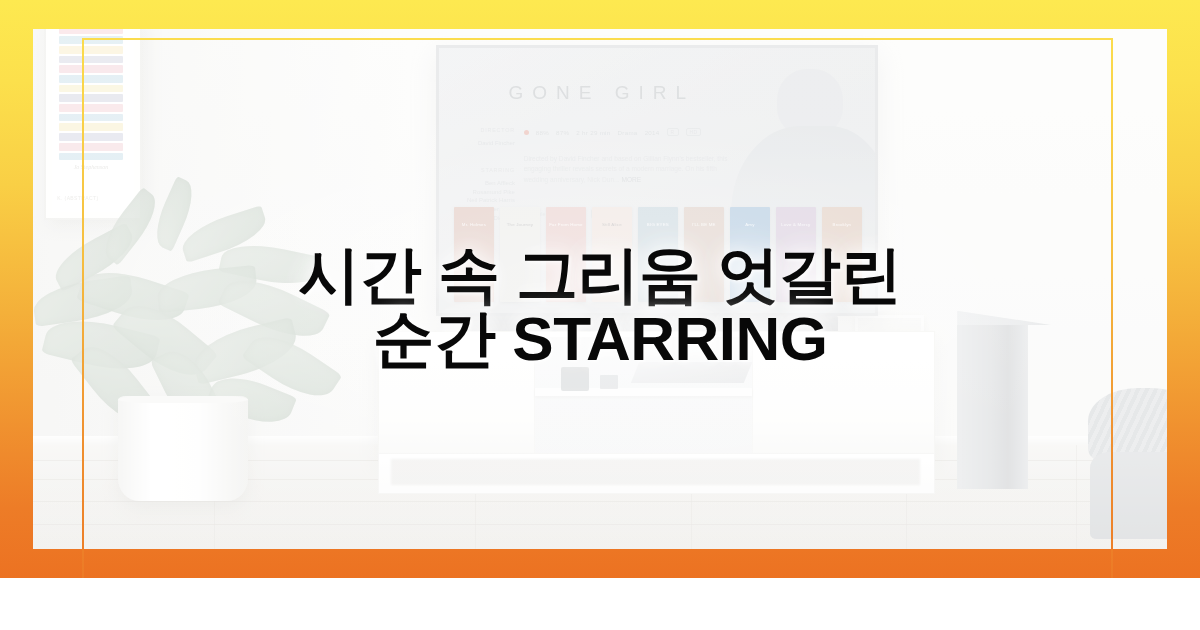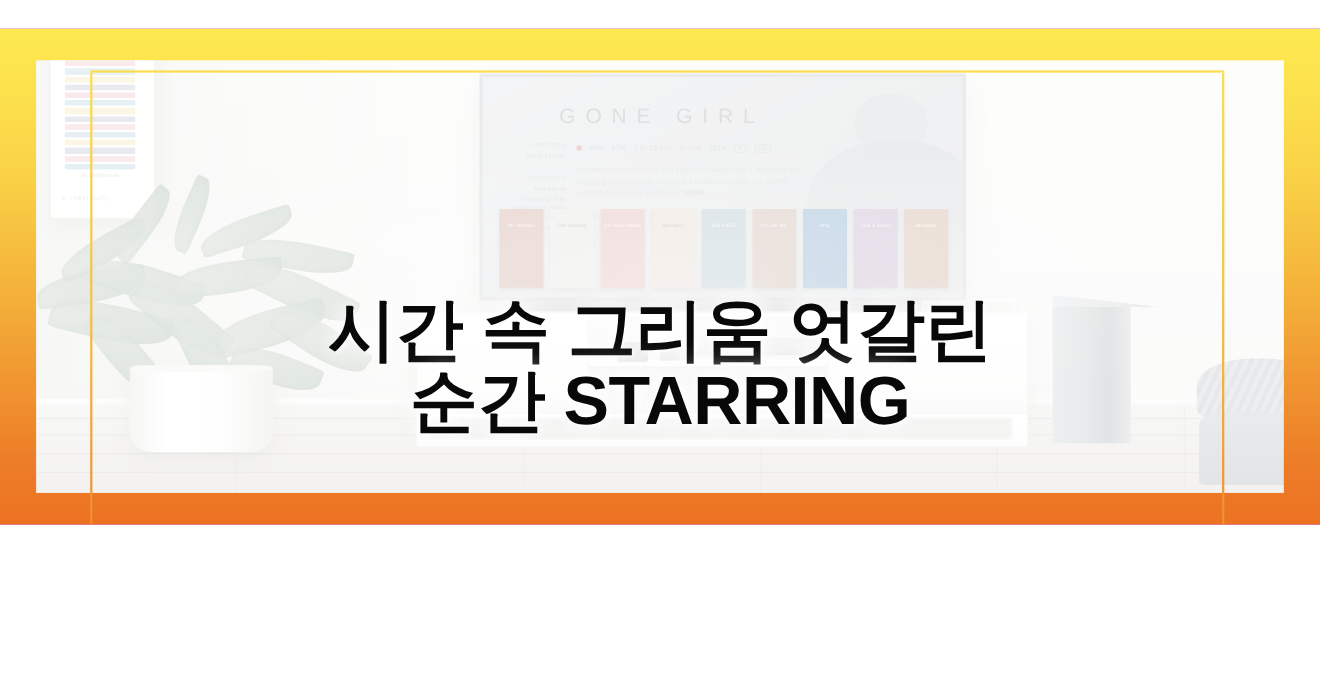--- a/index.html
+++ b/index.html
@@ -11,24 +11,23 @@
     width: 1200px;
     height: 630px;
     overflow: hidden;
     font-family: "Liberation Sans", "DejaVu Sans", sans-serif;
   }
 
   
   .banner {
     position: relative;
     width: 1200px;
-    height: 451px;
+    height: 578px;
     overflow: hidden;
-    background: #d946ef;
-    margin-top: 26px;
+    background: #fde047;
   }
 
   
   .frame-border {
     position: absolute;
     inset: 0;
     background: linear-gradient(to bottom, #FDE950 0%, #FCE04C 14%, #F9CF45 32%, #F4B03A 54%, #F0912F 74%, #ED7C27 88%, #EC7222 100%);
     z-index: 1;
   }
 

